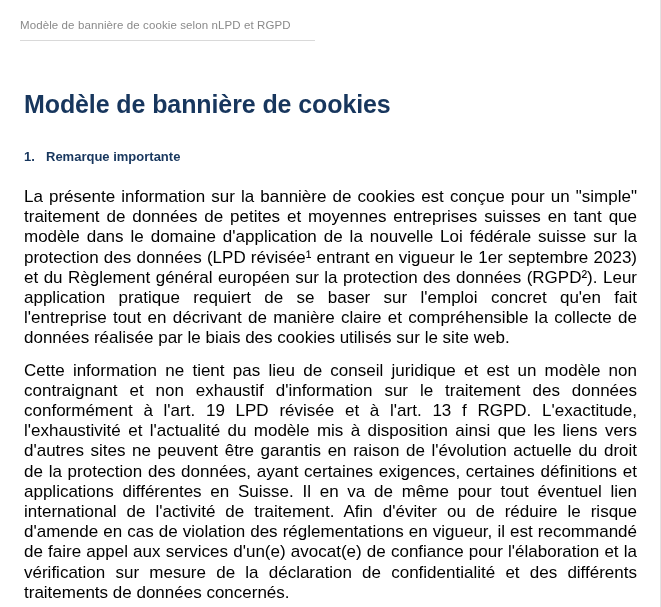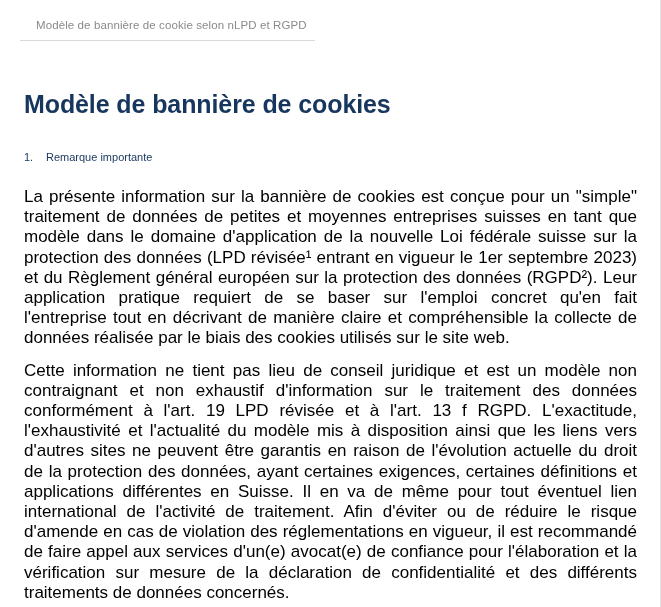--- a/index.html
+++ b/index.html
@@ -17,21 +17,21 @@
   .page {
     position: relative;
     width: 661px;
     height: 607px;
     background: #ffffff;
     box-sizing: border-box;
   }
   .header-bar {
     position: relative;
     height: 41px;
-    padding: 18px 0 0 36px;
+    padding: 18px 0 0 20px;
     box-sizing: border-box;
   }
   .header-title {
     font-size: 11.5px;
     color: #8a8a8a;
     letter-spacing: 0.1px;
     line-height: 14px;
   }
   .header-rule {
     position: absolute;
@@ -55,22 +55,22 @@
   }
   h1.doc-title {
     font-size: 25px;
     font-weight: bold;
     color: #17365d;
     margin: 48px 0 0 0;
     letter-spacing: -0.1px;
     line-height: 30px;
   }
   h2.section-heading {
-    font-size: 11px;
-    font-weight: normal;
+    font-size: 13px;
+    font-weight: bold;
     color: #17365d;
     margin: 27px 0 0 0;
     line-height: 22px;
   }
   h2.section-heading .num {
     display: inline-block;
     min-width: 22px;
   }
   p.body-text {
     font-size: 17px;

